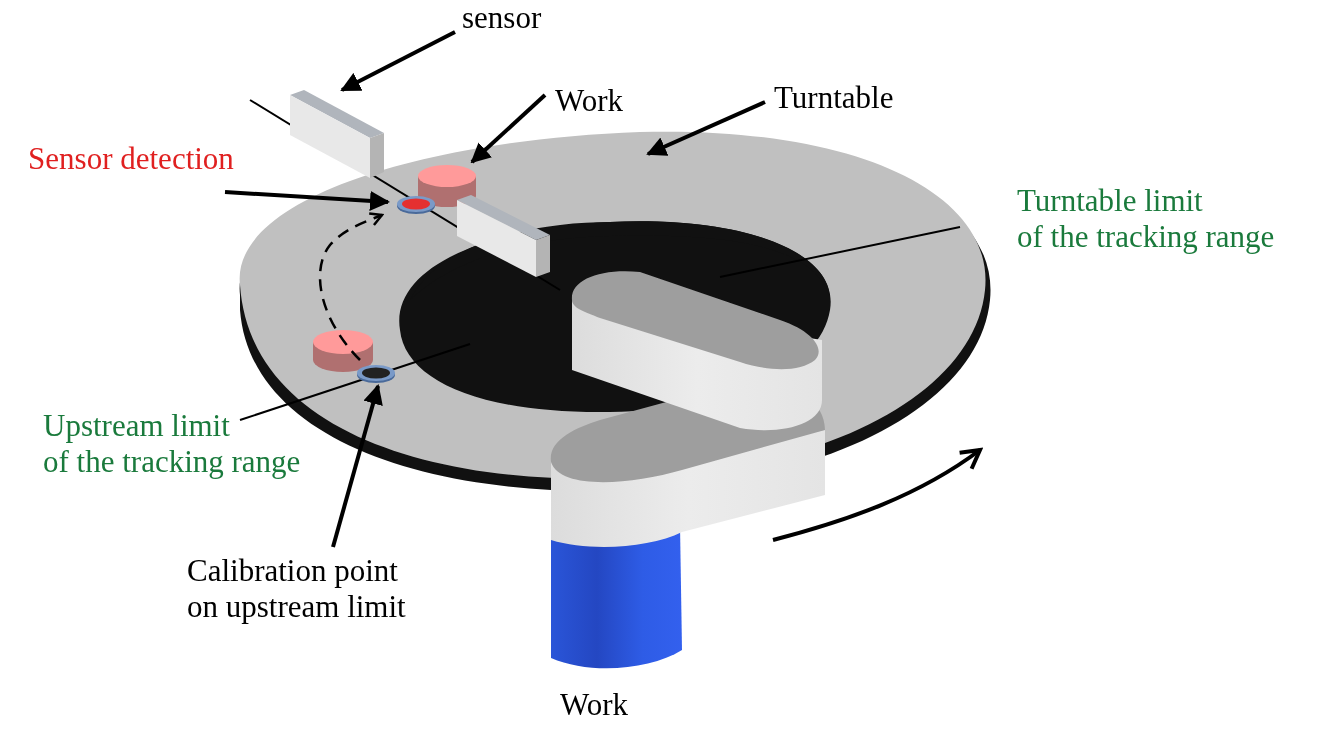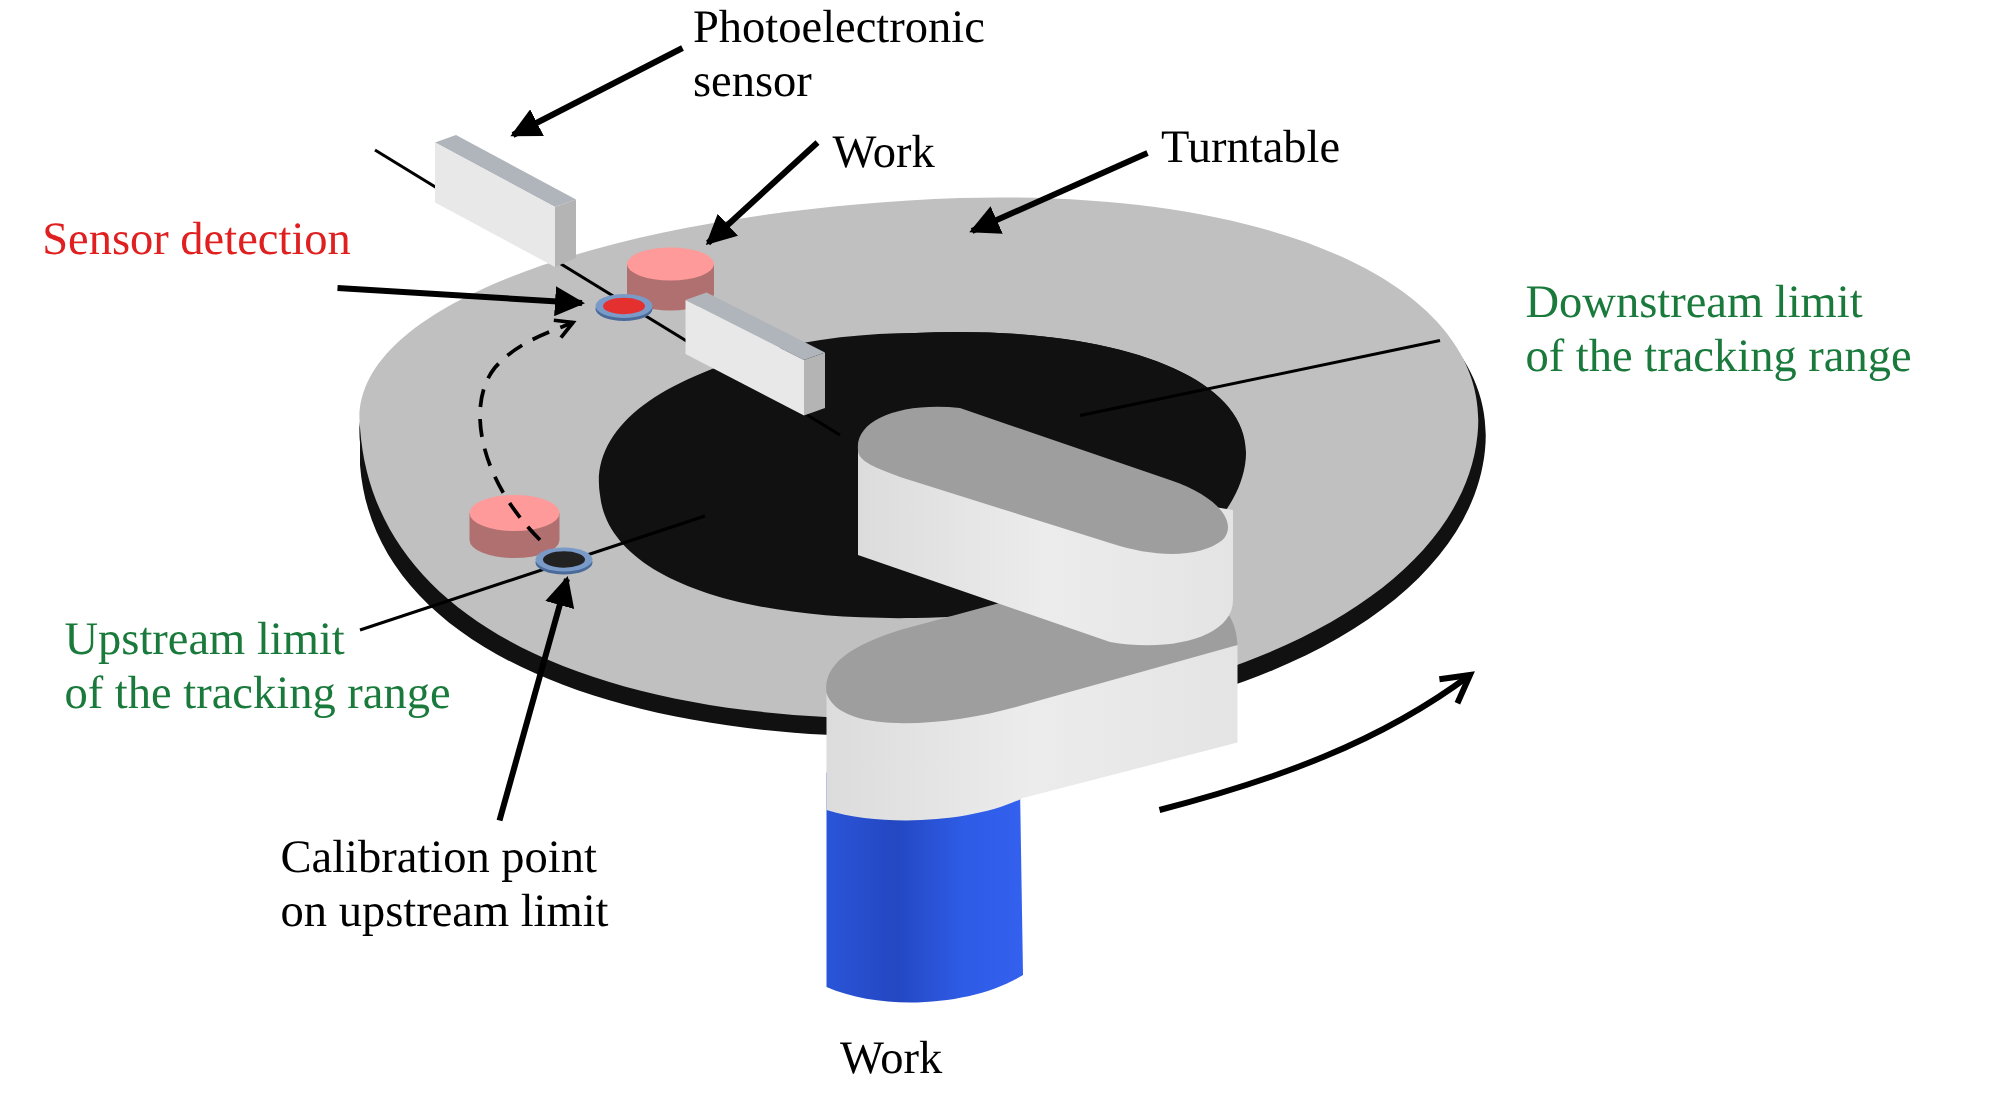--- a/index.html
+++ b/index.html
@@ -99,32 +99,31 @@
   <path d="M773,540 C850,520 920,495 980,450" fill="none" stroke="#000" stroke-width="4" marker-end="url(#openArrow)"></path>
 
   <line x1="455" y1="32" x2="342" y2="90" stroke="#000" stroke-width="4" marker-end="url(#arrowHead)"></line>
   <line x1="545" y1="95" x2="472" y2="162" stroke="#000" stroke-width="4" marker-end="url(#arrowHead)"></line>
   <line x1="765" y1="102" x2="648" y2="154" stroke="#000" stroke-width="4" marker-end="url(#arrowHead)"></line>
   <line x1="225" y1="192" x2="388" y2="202" stroke="#000" stroke-width="4" marker-end="url(#arrowHead)"></line>
   <line x1="333" y1="547" x2="378" y2="386" stroke="#000" stroke-width="4" marker-end="url(#arrowHead)"></line>
 </svg>
 
 <div class="lbl left" style="left:462px; top:0px;">
-  <div>Photoelectronic</div>
   <div>sensor</div>
 </div>
 <div class="lbl left" style="left:555px; top:83px;">Work</div>
 <div class="lbl left" style="left:774px; top:80px;">Turntable</div>
 
 <div class="lbl center" style="left:4px; top:141px; width:254px; color:#e02020;">
   <div>Sensor detection</div>
 </div>
 
 <div class="lbl left" style="left:1017px; top:183px; color:#1a7a3c;">
-  <div>Downstream limit</div>
+  <div>Turntable limit</div>
   <div>of the tracking range</div>
 </div>
 
 <div class="lbl left" style="left:0px; top:408px; color:#1a7a3c;padding-left:43px;">
   <div>Upstream limit</div>
   <div>of the tracking range</div>
 </div>
 
 <div class="lbl left" style="left:187px; top:553px;">
   <div>Calibration point</div>

